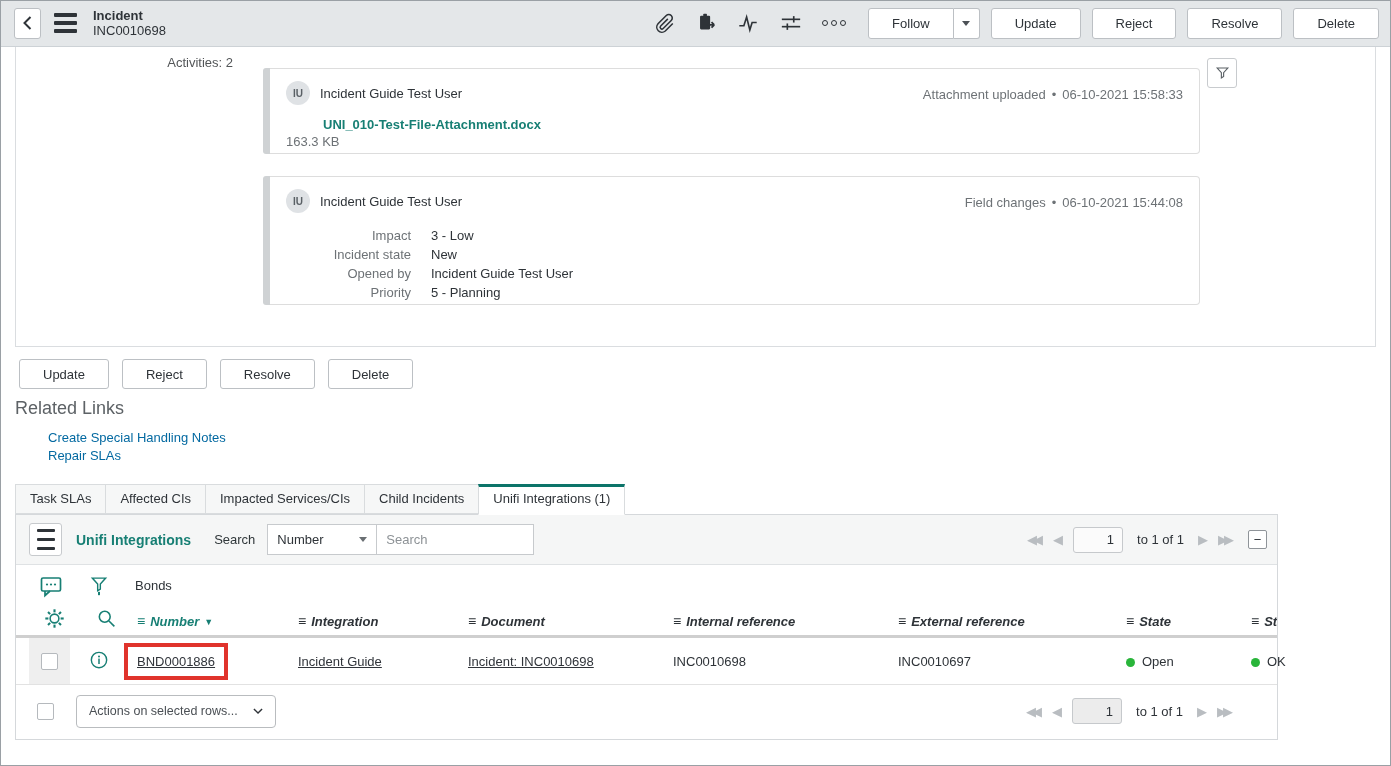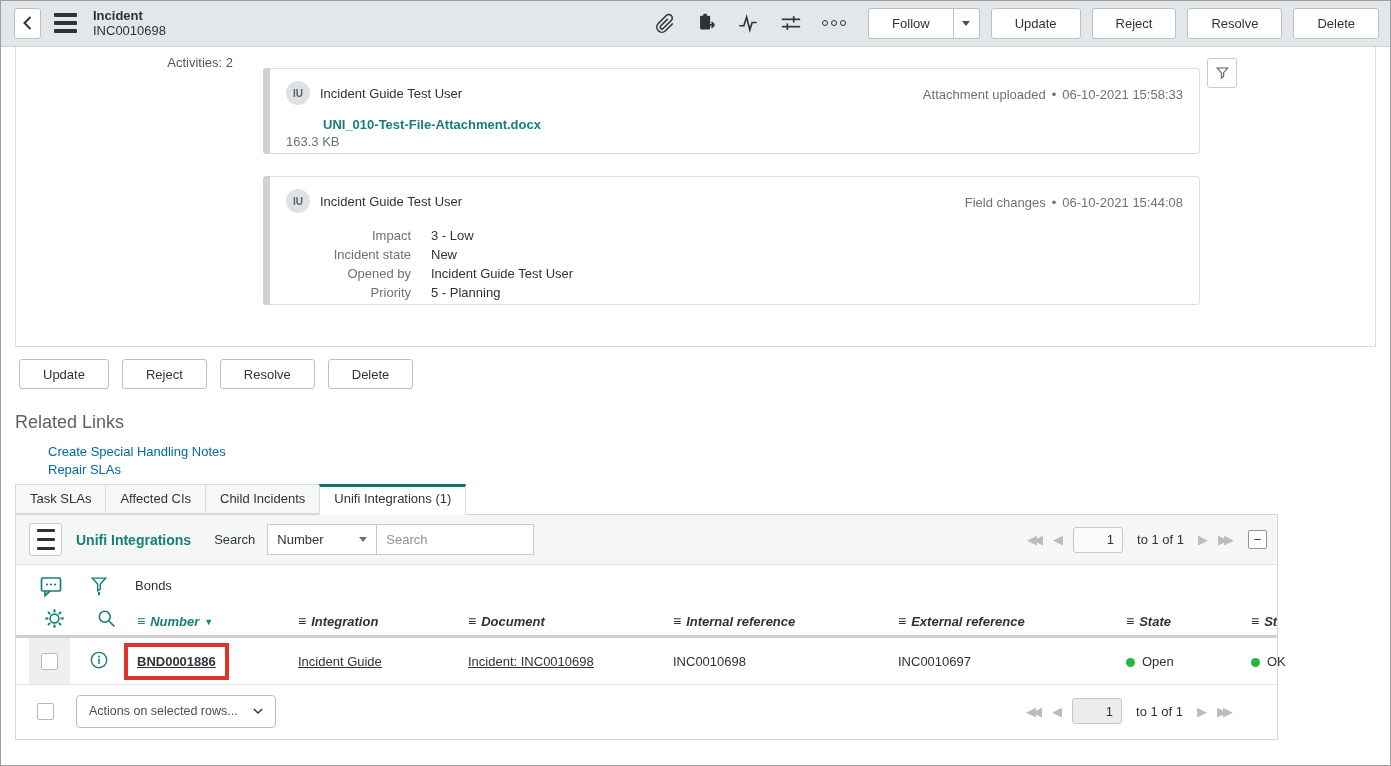--- a/index.html
+++ b/index.html
@@ -42,21 +42,21 @@
   .attach-link { display:inline-block; margin-top:12px; color:#177f74; font-weight:bold; text-decoration:none; cursor:pointer;margin-left:37px; }
   .attach-size { color:#6d7276; margin-top:2px; }
   .fields { margin-top:13px; }
   .frow { display:flex; line-height:19px; }
   .frow .fl { width:125px; text-align:right; color:#6d7276; margin-right:20px; flex:none; }
   .frow .fv { color:#2e3338; }
 
   
   .form-btns { position:absolute; left:19px; top:359px; display:flex; gap:13px; }
   .form-btns .btn { height:30px; }
-  .related { position:absolute; left:15px; top:412px; }
+  .related { position:absolute; left:15px; top:398px; }
   .related h2 { font-size:18px; font-weight:normal; color:#5d6266; margin-bottom:10px; }
   .related a { display:block; color:#0369a1; text-decoration:none; line-height:18px; cursor:pointer;margin-left:33px; }
 
   
   .tabs { position:absolute; left:15px; top:484px; display:flex; z-index:3; }
   .tab { background:#f6f7f7; border:1px solid #d9dcde; padding:6px 14px 7px; margin-right:-1px; cursor:pointer; color:#2e3338; }
   .tab.active { background:#fff; border-top:3px solid #0c7469; padding-top:4px; border-bottom:1px solid #fff; margin-bottom:-1px; position:relative; z-index:4; }
 
   
   .list-wrap { position:absolute; left:15px; top:514px; width:1263px; height:226px; border:1px solid #d5d8db; background:#fff; }
@@ -96,21 +96,21 @@
   .col.sorted { color:#177f74; }
   .col.sorted .bars { color:#177f74; }
   .sort-caret { font-size:9px; color:#177f74; margin-left:5px; vertical-align:1px; }
 
   .data-row { height:47px; display:flex; align-items:center; border-bottom:1px solid #e2e2e2; padding-left:13px; }
   .cell { padding-left:10px; white-space:nowrap; }
   .cb-cell { width:41px; height:100%; background:#efefef; display:flex; align-items:center; justify-content:center; flex:none; padding:0; }
   .cb { width:17px; height:17px; background:#fff; border:1px solid #b5b9bd; border-radius:2px; cursor:pointer; display:inline-block; }
   .info-cell { width:57px; display:flex; justify-content:center; padding:0; flex:none; }
   .row-link { color:#30343a; text-decoration:underline; cursor:pointer; }
-  .redbox { display:inline-block; border:4px solid #e0332c; padding:7px 9px; margin-left:-13px;font-weight:bold; }
+  .redbox { display:inline-block; border:4px solid #e0332c; padding:7px 9px; margin-left:-13px; }
   .status-dot { display:inline-block; width:9px; height:9px; border-radius:50%; background:#29b53a; margin-right:7px; vertical-align:-1px; }
 
   .list-footer { height:52px; display:flex; align-items:center; padding:0 10px 0 21px; }
   .actions-select { margin-left:22px; width:200px; height:33px; border:1px solid #b9bcbf; border-radius:4px; background:#fff; display:flex; align-items:center; padding:0 10px 0 12px; color:#4a4f54; font-size:12.5px; cursor:pointer; }
   .actions-select svg { margin-left:auto; }
 </style>
 </head>
 <body>
 
 <div class="frame"></div>
@@ -243,20 +243,21 @@
 
 <div class="related">
   <h2>Related Links</h2>
   <a>Create Special Handling Notes</a>
   <a>Repair SLAs</a>
 </div>
 
 <div class="tabs">
   <span class="tab">Task SLAs</span>
   <span class="tab">Affected CIs</span>
+  <span class="tab">Impacted Services/CIs</span>
   <span class="tab">Child Incidents</span>
   <span class="tab active">Unifi Integrations (1)</span>
 </div>
 
 <div class="list-wrap">
 
   <div class="list-toolbar">
     <button class="tb-burger">
         <i></i>
         <i></i>

